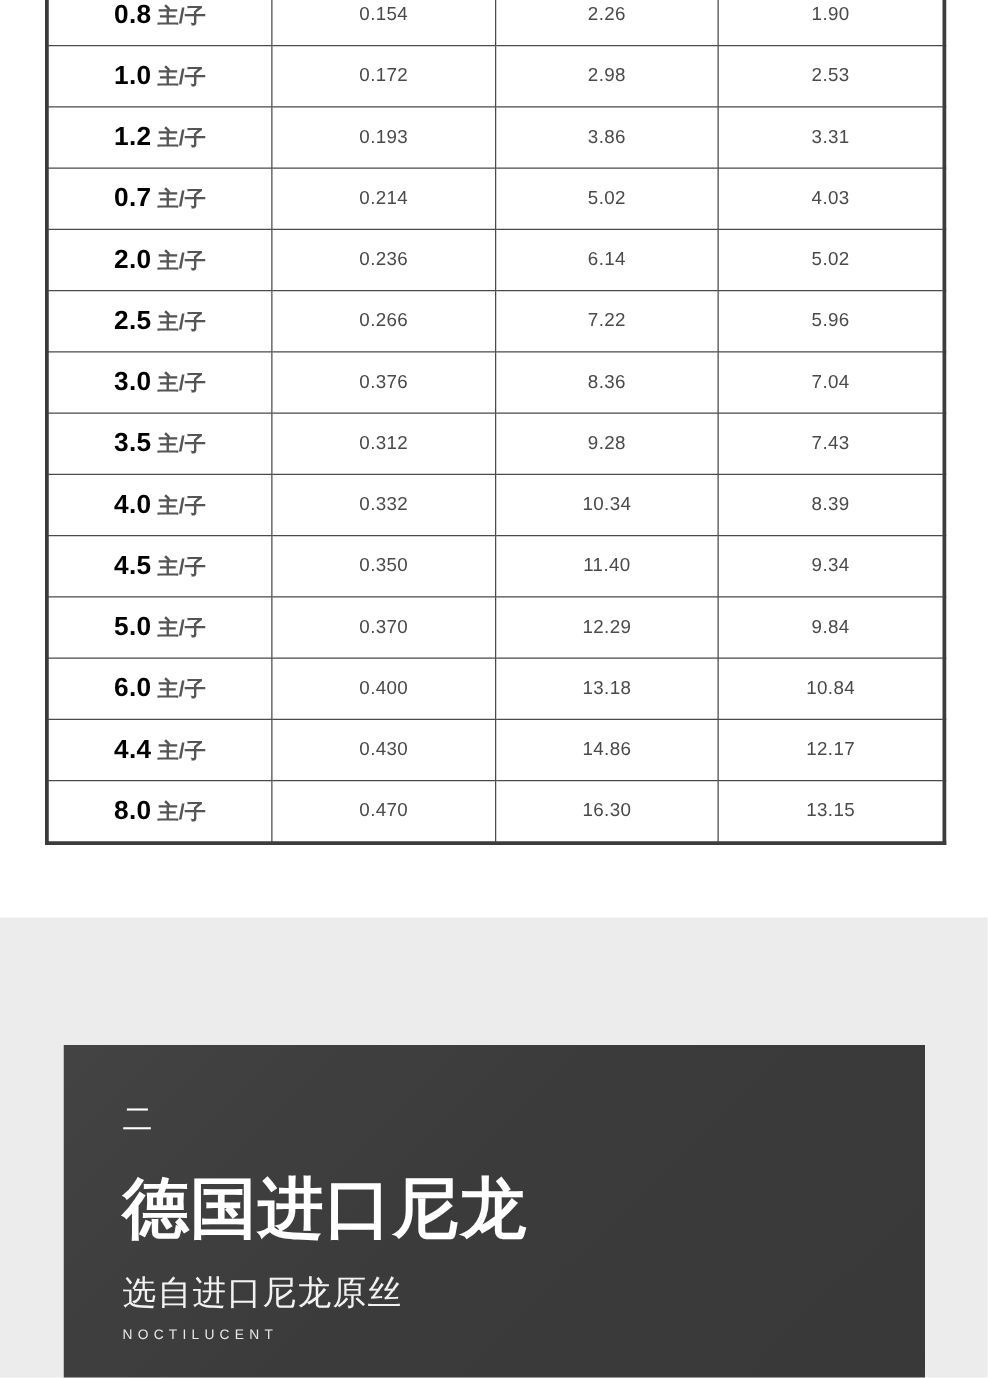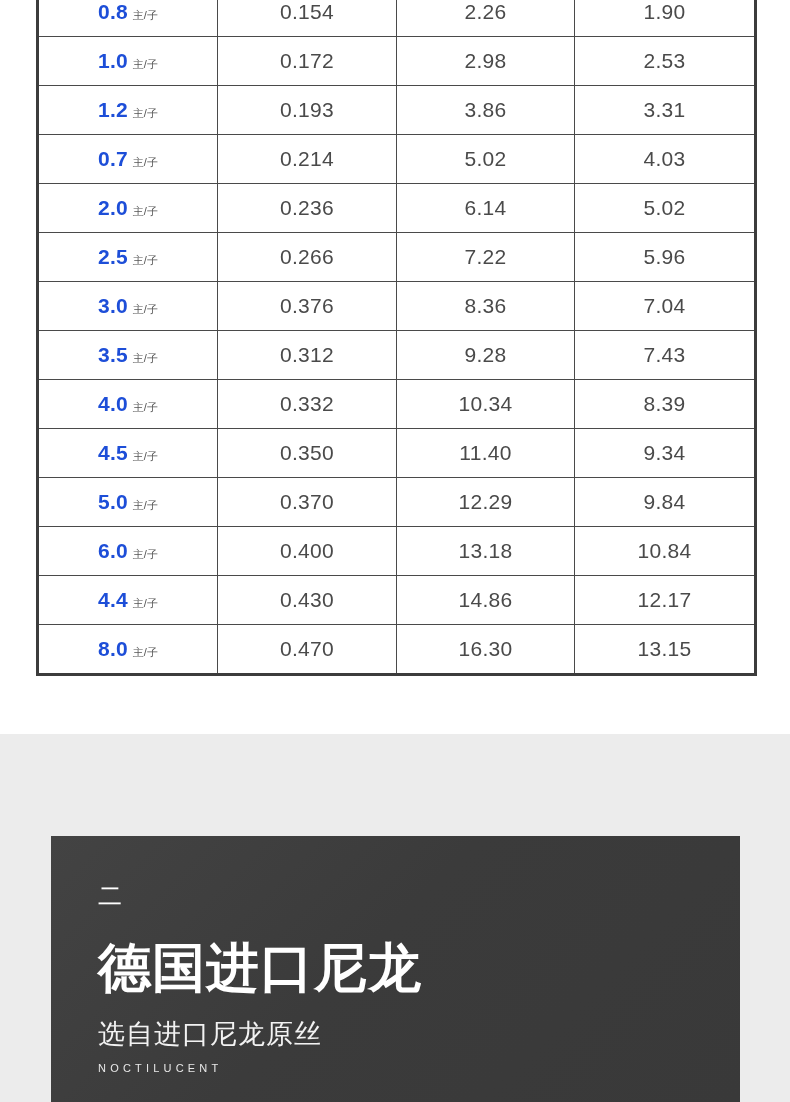--- a/index.html
+++ b/index.html
@@ -53,32 +53,32 @@
     background: #ffffff;
   }
 
   .spec-code {
     display: inline-block;
     white-space: nowrap;
   }
   .spec-code .num {
     font-size: 21px;
     font-weight: bold;
-    color: #1d4ed8;
+    color: #000000;
     letter-spacing: 0.2px;
   }
   .spec-code .unit {
-    font-size: 11px;
-    font-weight: normal;
+    font-size: 17px;
+    font-weight: bold;
     color: #555555;
     margin-left: 5px;
   }
 
   .val {
-    font-size: 21px;
+    font-size: 15px;
     color: #4a4a4a;
     font-weight: normal;
     letter-spacing: 0.3px;
     margin-top: 16px;
   }
 
   
   .grey-band {
     position: absolute;
     left: 0;

